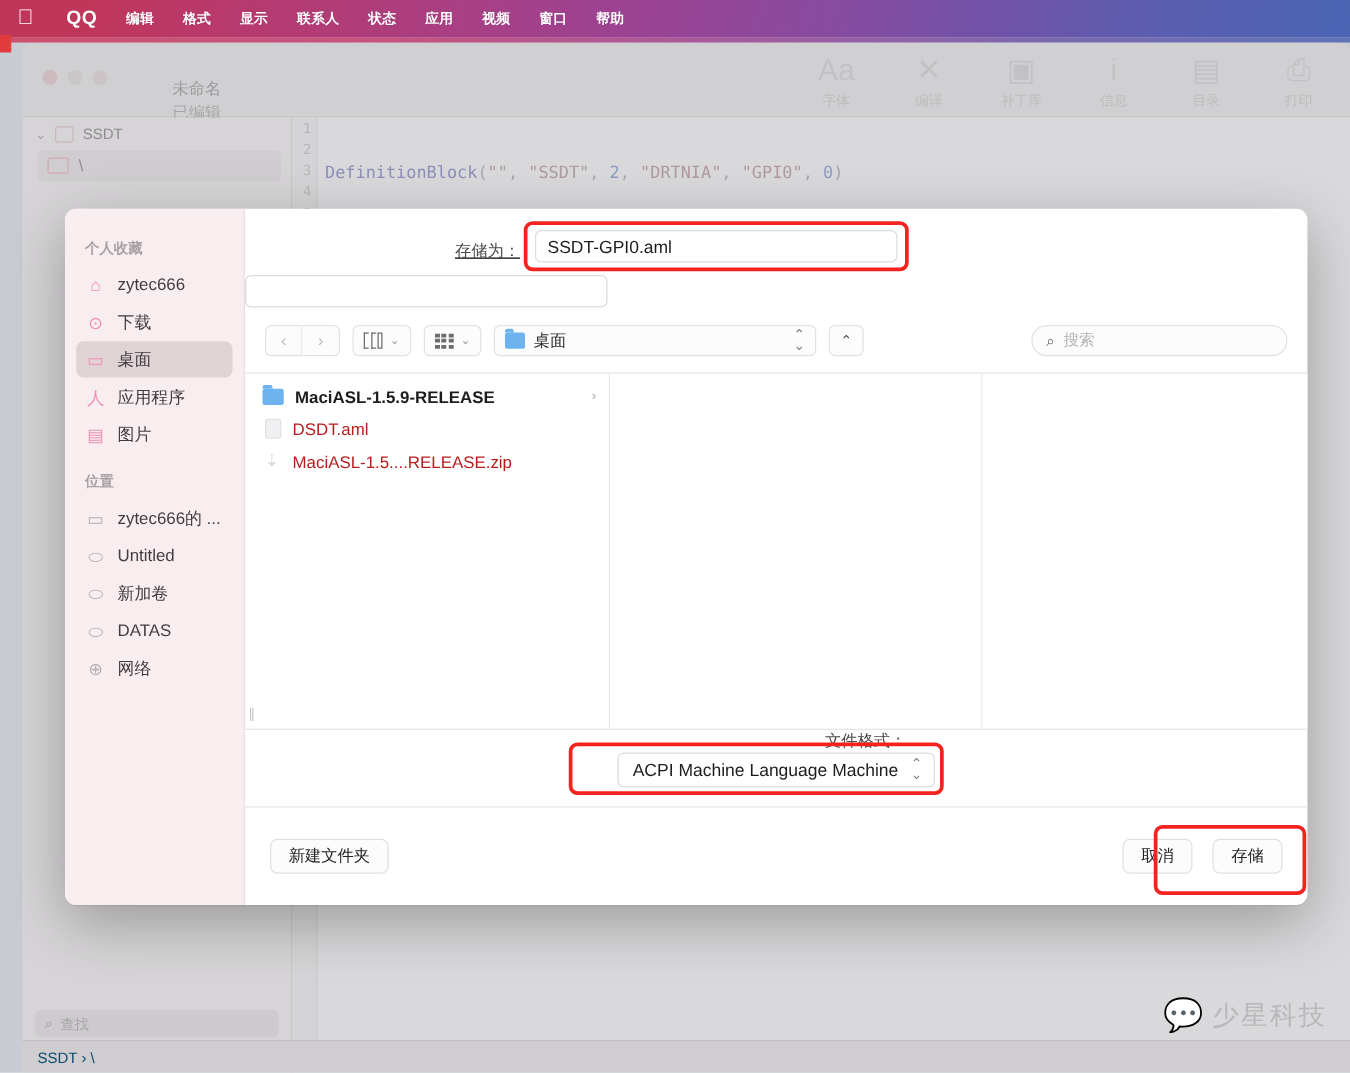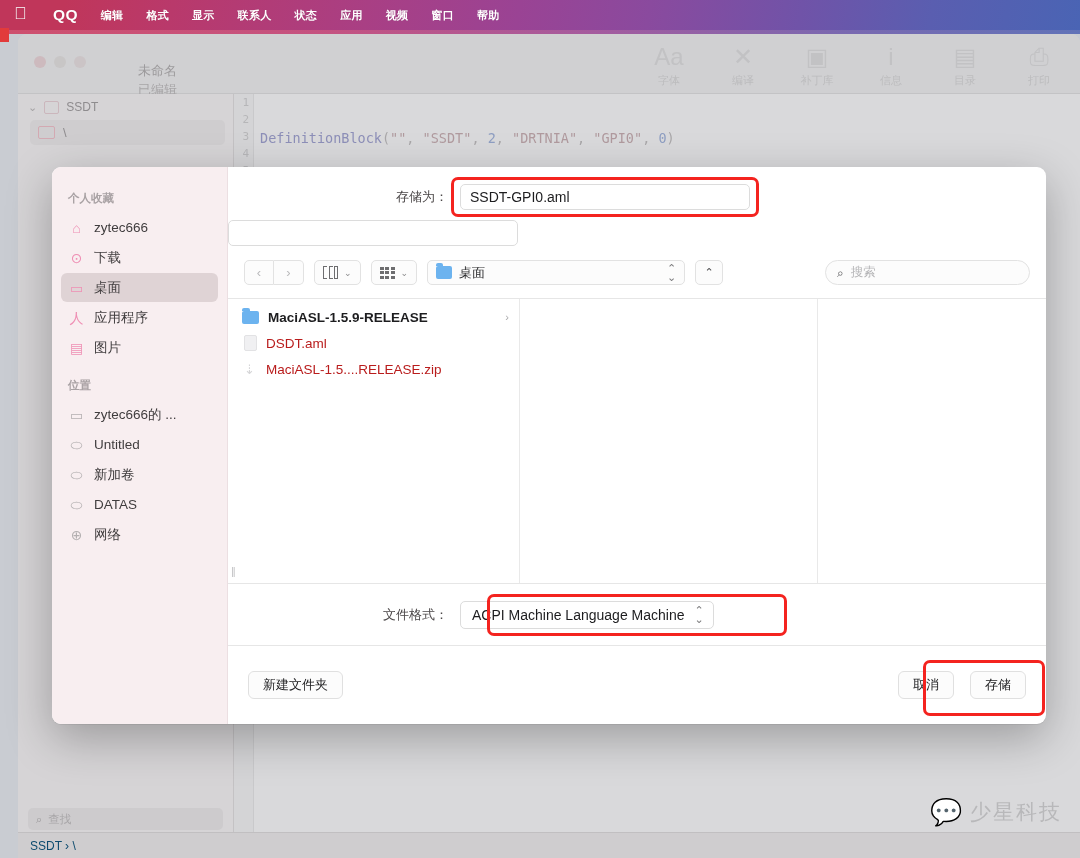--- a/index.html
+++ b/index.html
@@ -140,21 +140,21 @@
   .sheet {
     position: absolute; left: 52px; top: 167px;
     width: 994px; height: 557px;
     background: #ffffff;
     border-radius: 9px;
     box-shadow: 0 14px 46px rgba(0,0,0,.28), 0 1px 0 rgba(0,0,0,.06);
     overflow: hidden;
     display: flex;
   }
   .sheet-side {
-    width: 176px; background: #f8eef0;
+    width: 144px; background: #f8eef0;
     border-right: 1px solid #ecdfe2;
     padding-top: 20px;
     flex-shrink: 0;
   }
   .sec-hdr {
     font-size: 11.5px; color: #a9a2a4; font-weight: bold;
     padding: 4px 0 6px 16px;
   }
   .sitem {
     display: flex; align-items: center; gap: 9px;
@@ -162,21 +162,21 @@
     border-radius: 6px; font-size: 13.5px; color: #403d3e;
   }
   .sitem.sel { background: #dfd3d5; }
   .sitem .ic { width: 17px; text-align:center; font-size: 14px; line-height: 1; flex-shrink:0; }
   .ic-pink { color: #ef8fb4; }
   .ic-gray { color: #b4b0b1; }
   .sitem .lb { white-space: nowrap; overflow: hidden; text-overflow: ellipsis; }
 
   .sheet-main { flex: 1; display: flex; flex-direction: column; min-width: 0; }
 
-  .fld-row { display: flex; align-items: center; margin-top: 17px; }
+  .fld-row { display: flex; align-items: flex-end; margin-top: 17px; text-decoration: underline; }
   .fld-lbl { width: 232px; text-align: right; font-size: 13px; color: #4c4849; padding-right: 12px; }
   .fld-wrap { position: relative; }
   .fld {
     width: 290px; height: 26px; border: 1px solid #dcdcdc;
     border-radius: 5px; background: #fff;
     font-size: 14px; color: #1d1d1f; padding: 0 9px;
     font-family: "Liberation Sans", sans-serif;
     outline: none;
   }
   .hl-box {
@@ -266,21 +266,21 @@
     border-radius: 2px; flex-shrink: 0; margin-left: 2px;
   }
   .ic-zip { width: 15px; text-align:center; font-size: 13px; color: #d6d6d8; flex-shrink:0; }
   .resz {
     position: absolute; left: 3px; bottom: 6px;
     font-size: 11px; color: #c2c2c4; letter-spacing: -1px;
   }
 
   .fmt-row {
     display: flex; align-items: center; height: 62px;
-    border-bottom: 1px solid #e6e6e6; position: relative;
+    border-bottom: 1px solid #e6e6e6; position: relative; flex-direction: column;
   }
   .fmt-lbl { width: 232px; text-align: right; font-size: 13px; color: #4c4849; padding-right: 12px; }
   .fmt-sel {
     height: 28px; border: 1px solid #dcdcdc; border-radius: 5px;
     background: #fff; display:flex; align-items:center; gap: 10px;
     padding: 0 9px 0 11px; font-size: 14px; color: #1d1d1f;
   }
   .hl-fmt { left: 259px; top: 10px; width: 300px; height: 42px; }
 
   .btm-row {

